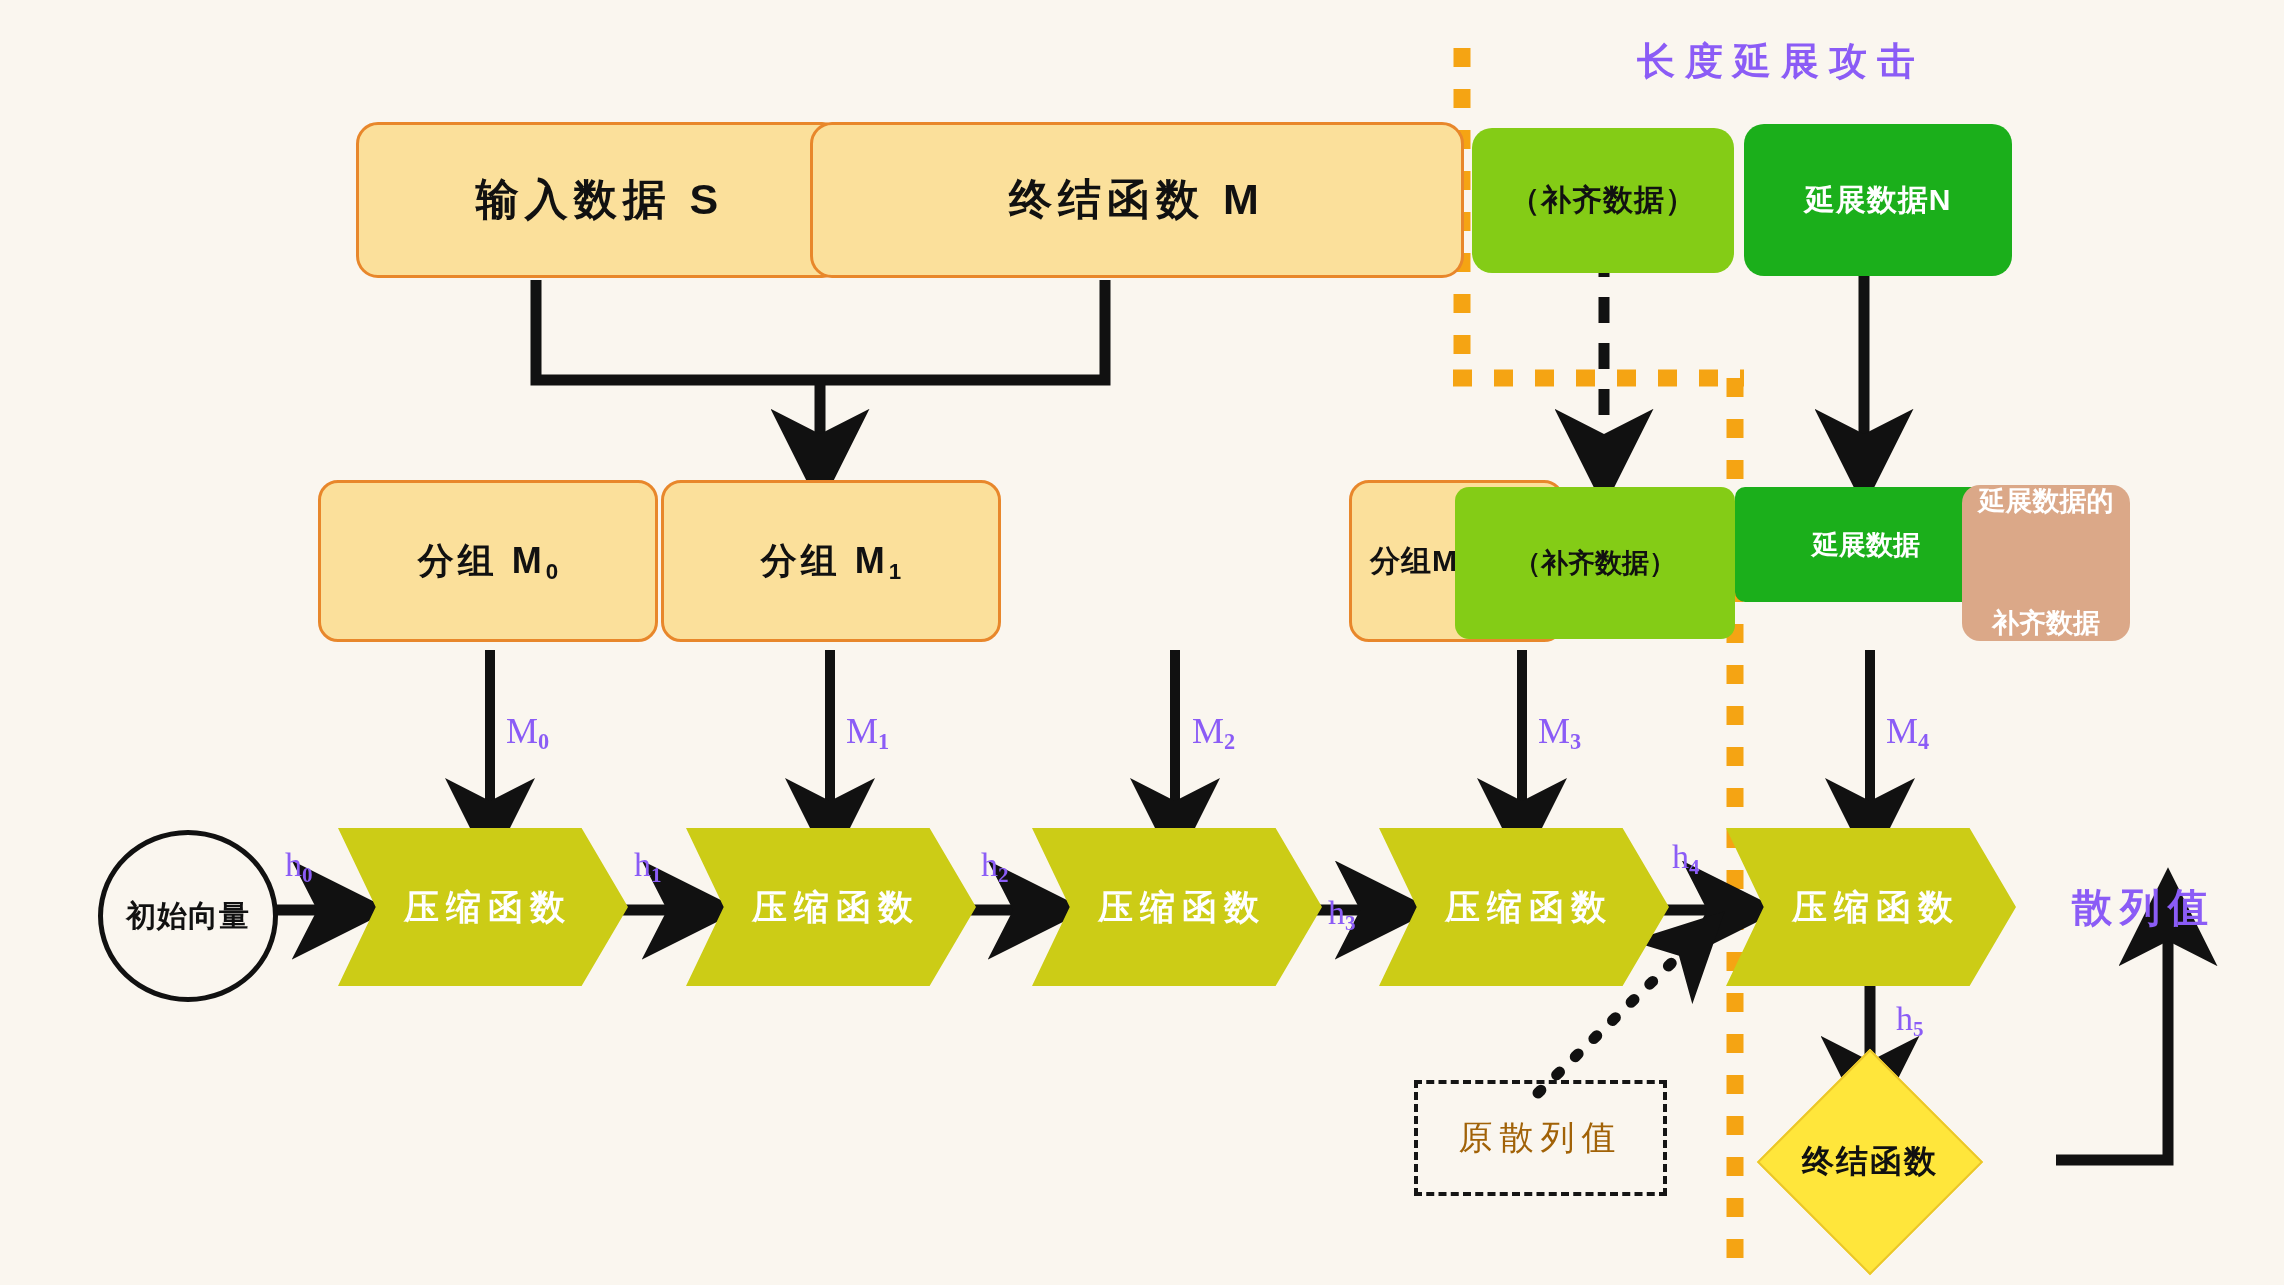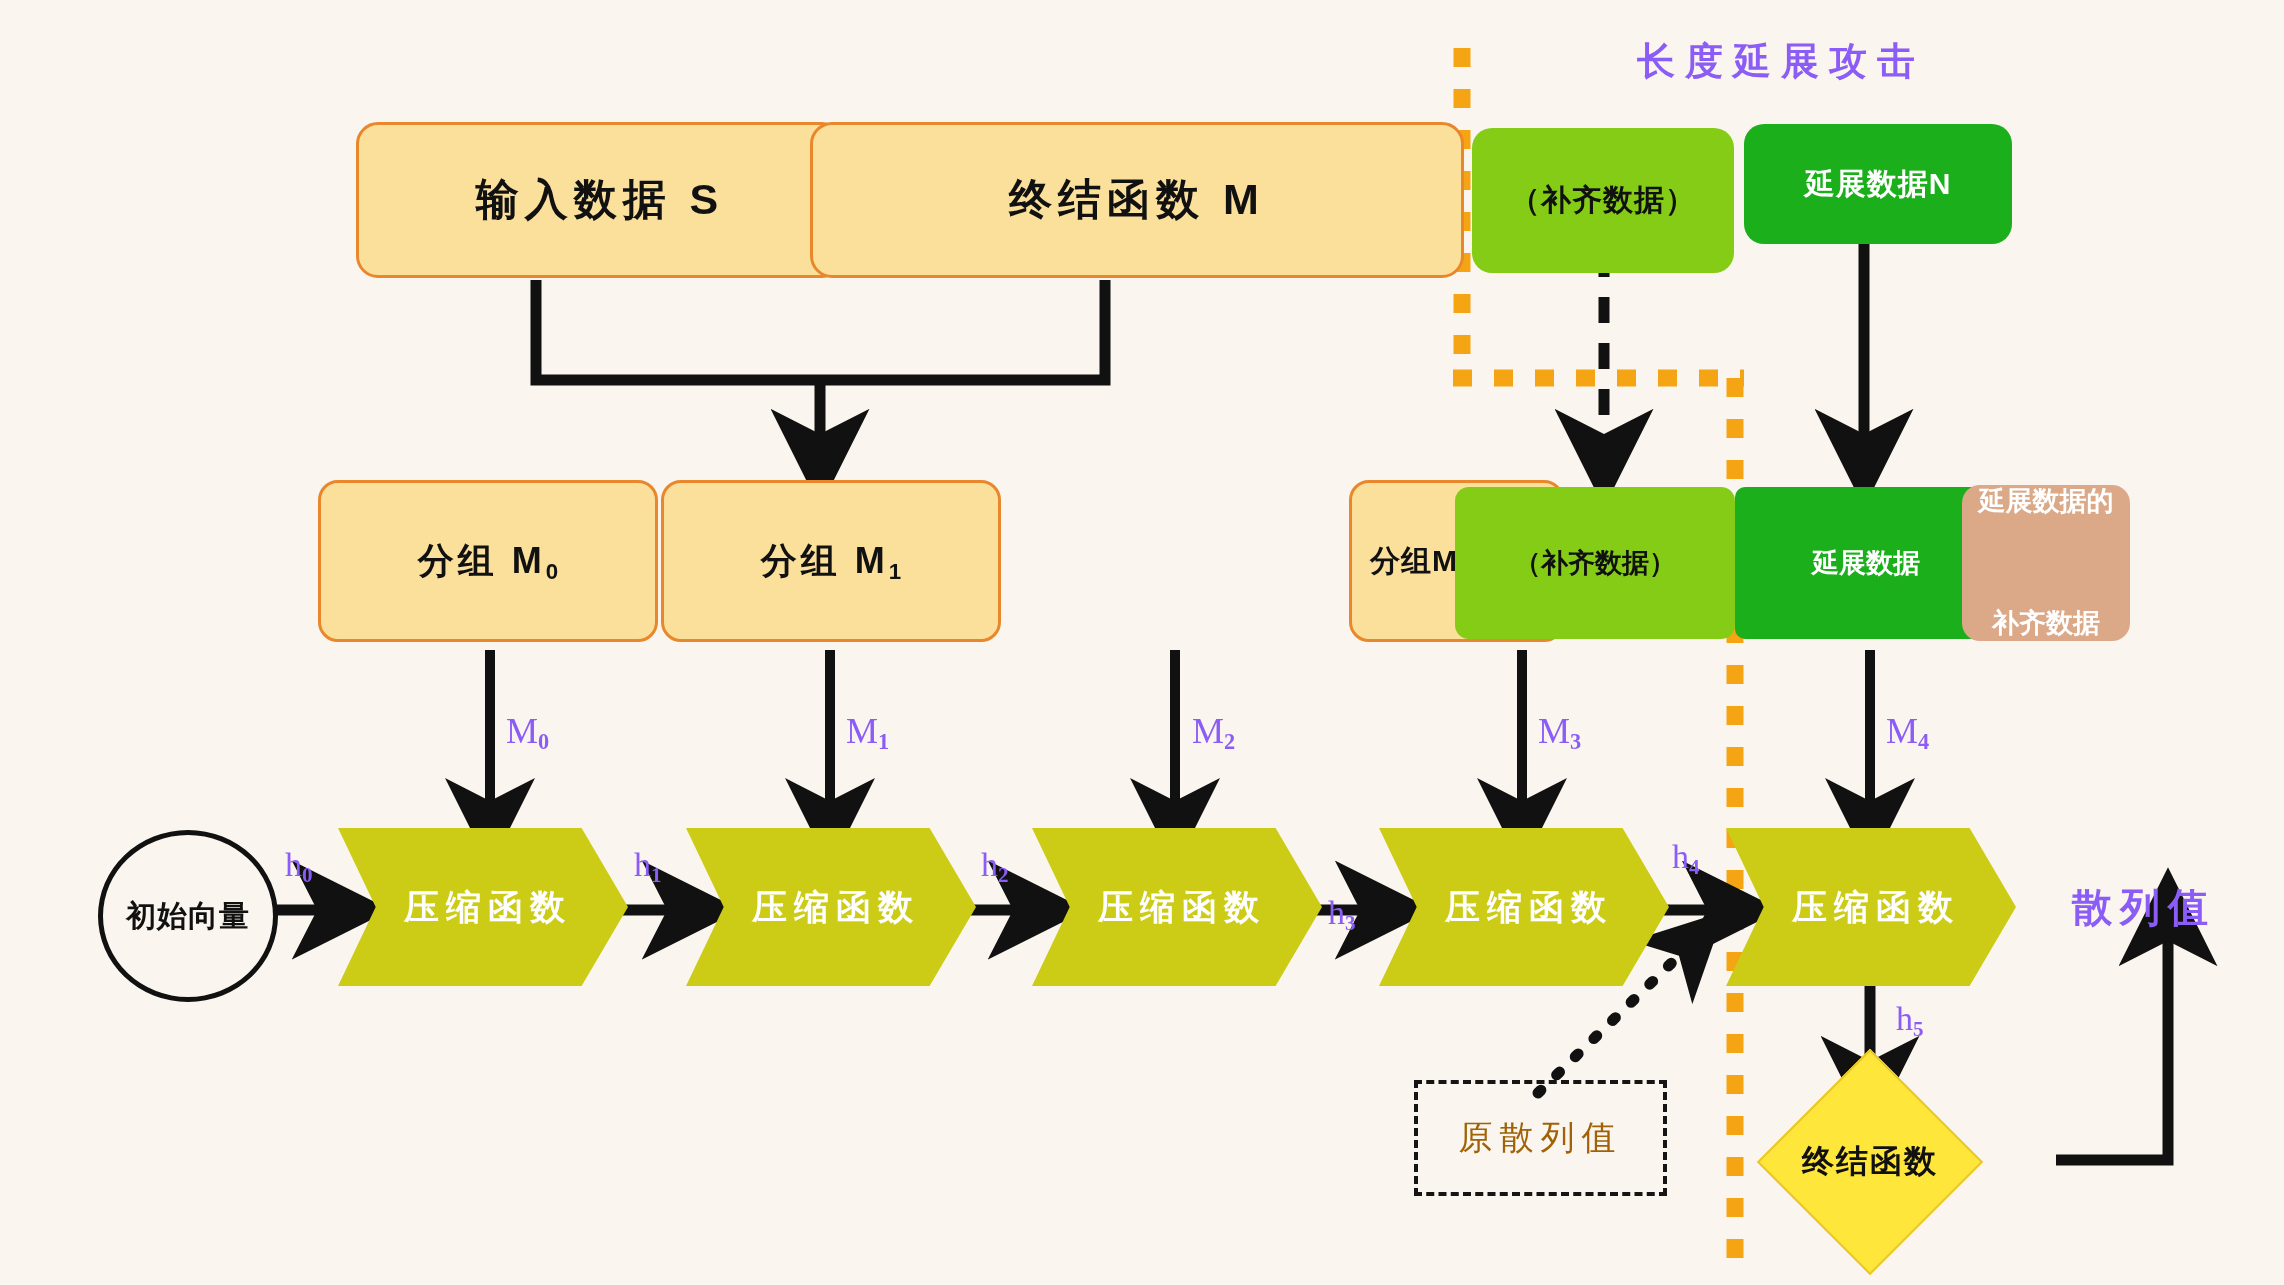--- a/index.html
+++ b/index.html
@@ -164,38 +164,38 @@
   </svg>
 
   <div class="lbl t-title" style="left:1637px;top:36px;">长度延展攻击</div>
 
   <div class="node ybox t-big" style="left:318px;top:122px;width:488px;height:156px;margin-left:38px;">输入数据 S</div>
 
   <div class="node ybox t-big" style="left:810px;top:122px;width:654px;height:156px;">终结函数 M</div>
 
   <div class="node greybox t-sm" style="left:1472px;top:128px;width:262px;height:145px;">（补齐数据）</div>
 
-  <div class="node greenbox t-sm" style="left:1744px;top:124px;width:268px;height:120px;">延展数据N</div>
+  <div class="node greenbox t-sm" style="left:1744px;top:124px;width:268px;height:152px;">延展数据N</div>
 
   <div class="node ybox r2 t-mid" style="left:318px;top:480px;width:340px;height:162px;">
     <span><span>分组 M</span><sub>0</sub></span>
   </div>
 
   <div class="node ybox r2 t-mid" style="left:661px;top:480px;width:340px;height:162px;">
     <span><span>分组 M</span><sub>1</sub></span>
   </div>
 
 
   <div class="node ybox r2 t-sm" style="left:1349px;top:480px;width:215px;height:162px;justify-content:flex-start;padding-left:18px;">
     <span><span>分组M</span><sub>3</sub></span>
   </div>
 
   <div class="node greybox sq t-xs" style="left:1455px;top:487px;width:280px;height:152px;">（补齐数据）</div>
 
-  <div class="node greenbox sq t-xs" style="left:1735px;top:487px;width:262px;height:152px;">延展数据</div>
+  <div class="node greenbox sq t-xs" style="left:1735px;top:487px;width:262px;height:115px;">延展数据</div>
 
   <div class="node tanbox t-xs" style="left:1962px;top:485px;width:168px;height:156px;flex-direction:column;">
     <span>延展数据的</span>
     <span>补齐数据</span>
   </div>
 
   <div class="lbl lbl-m" style="left:506px;top:710px;">
     <span>M</span><sub>0</sub>
   </div>
   <div class="lbl lbl-m" style="left:846px;top:710px;">

